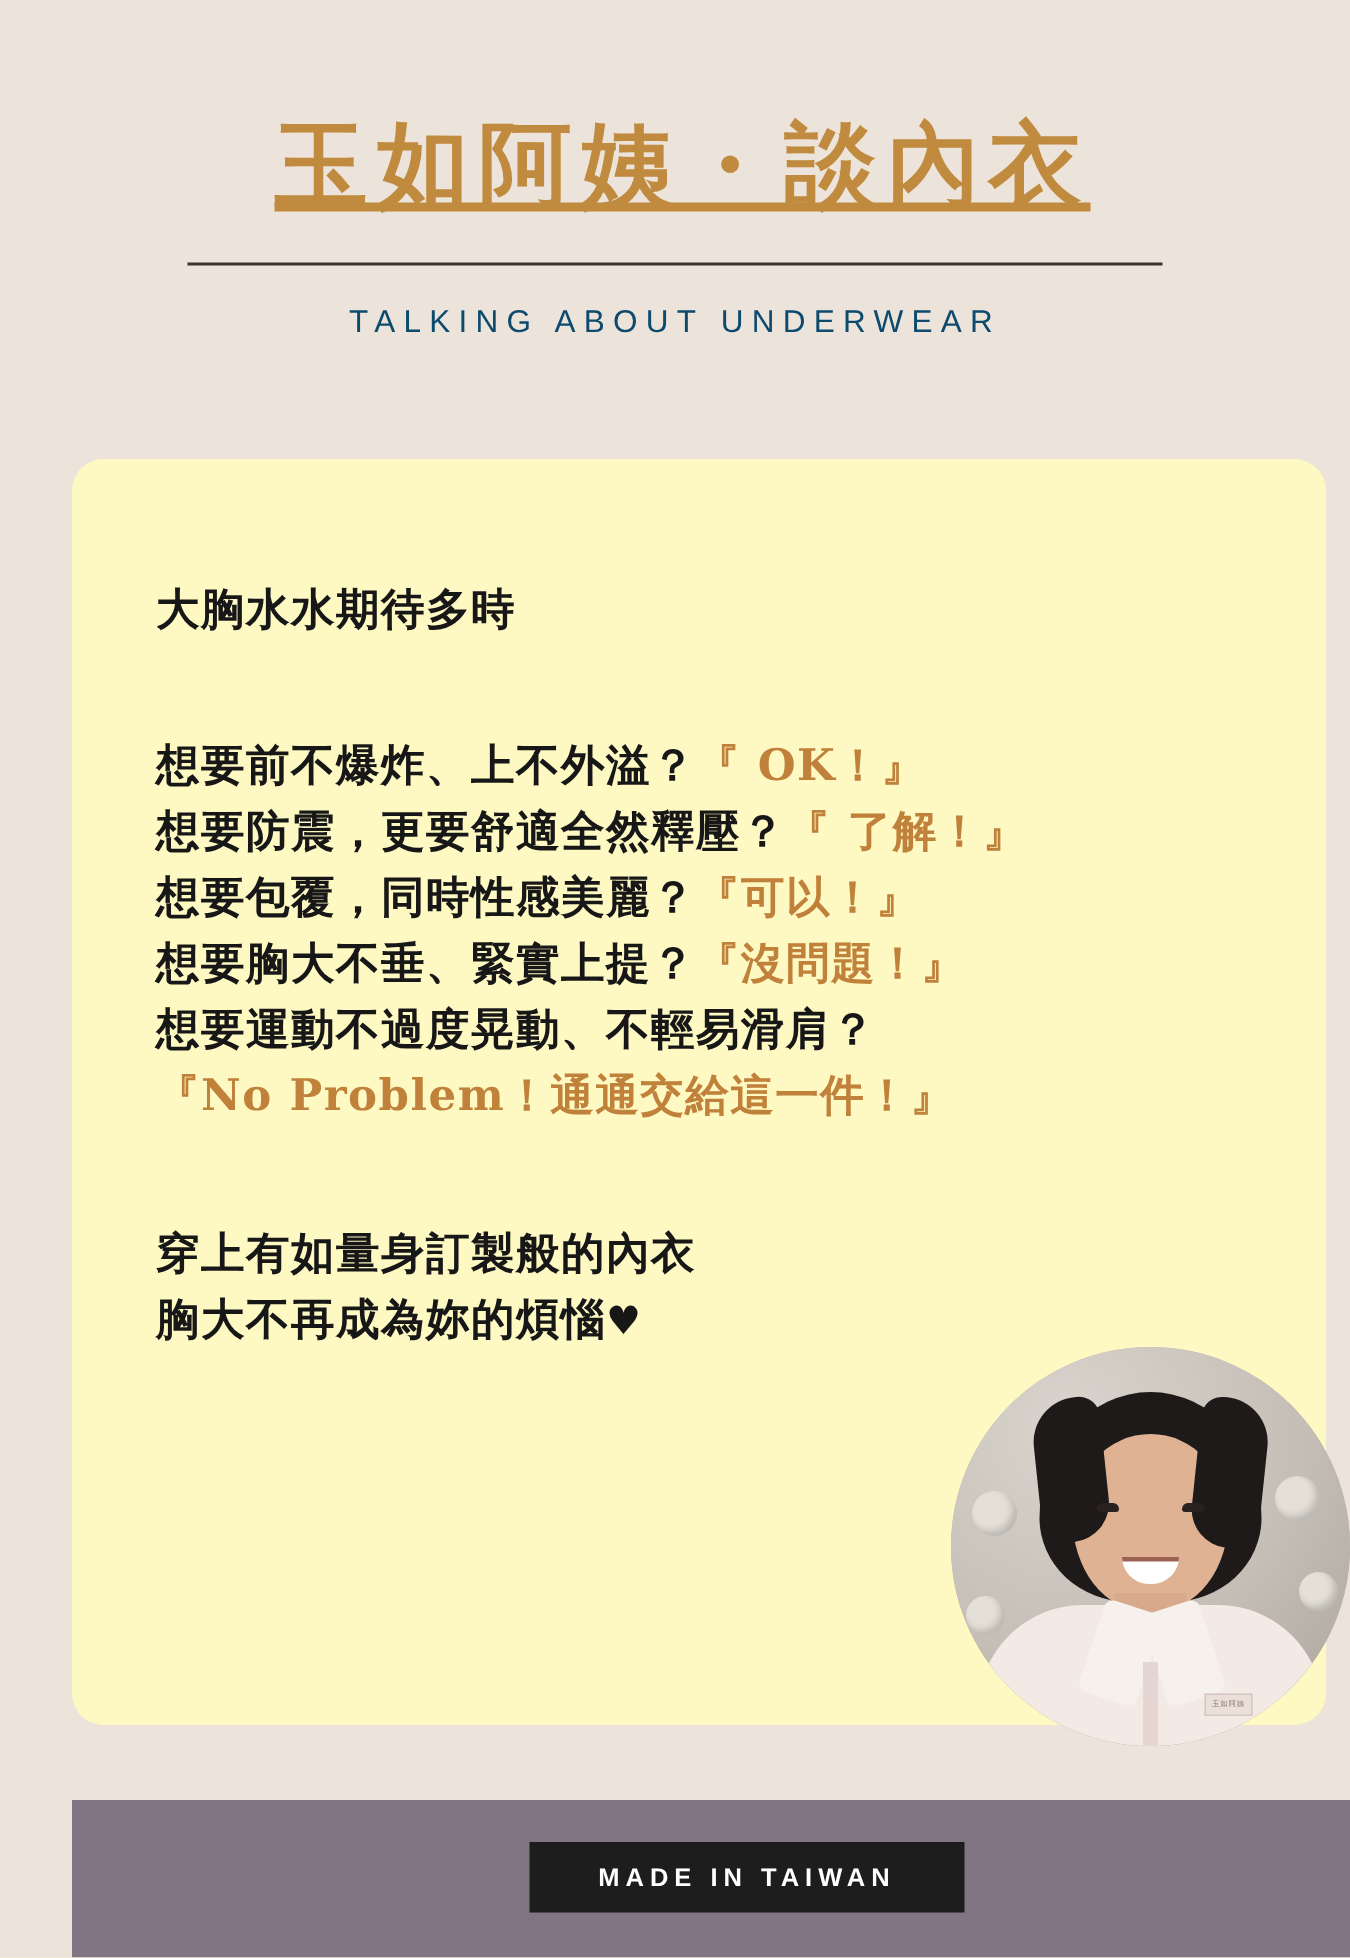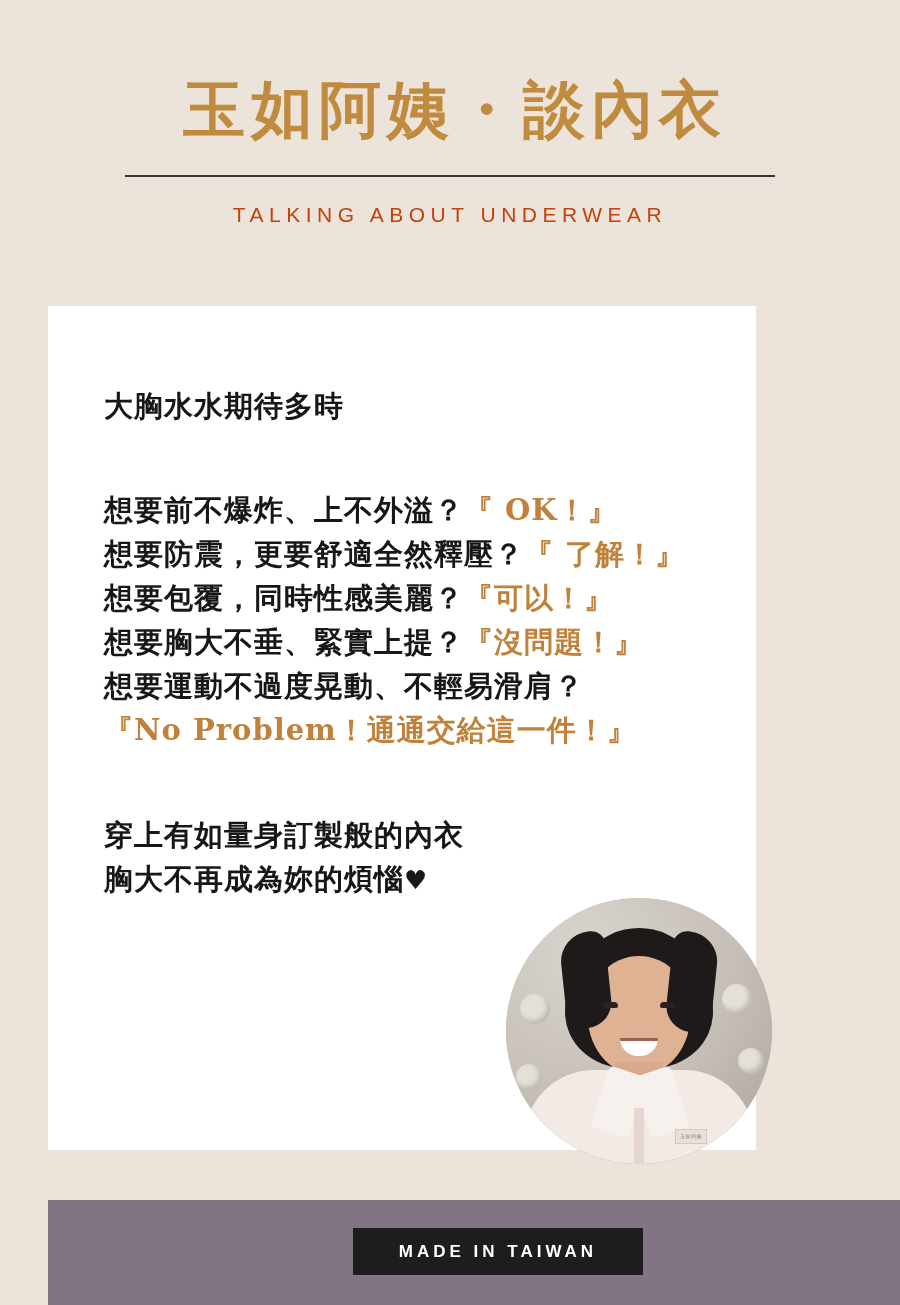--- a/index.html
+++ b/index.html
@@ -30,44 +30,46 @@
   }
   .brand-title {
     font-family: "DejaVu Serif", "Liberation Serif", serif;
     font-weight: bold;
     font-size: 62px;
     letter-spacing: 6px;
     color: #c08b3e;
     line-height: 1.15;
     margin: 0;
     padding-left: 10px;
+    text-decoration: underline;
   }
   .rule {
     width: 650px;
     height: 2px;
     background: #3a332e;
     margin: 30px auto 0 auto;
   }
   .subtitle {
     font-family: "Liberation Sans", sans-serif;
     font-size: 21px;
     letter-spacing: 5.5px;
-    color: #c2410c;
+    color: #0c4a6e;
     margin-top: 26px;
     font-weight: 500;
   }
 
   
   .card {
     position: absolute;
     left: 48px;
     top: 306px;
-    width: 708px;
+    width: 836px;
     height: 844px;
-    background: #ffffff;
+    background: #fef9c3;
+    border-radius: 21px;
   }
 
   .card-body {
     padding: 78px 0 0 56px;
     position: relative;
     z-index: 2;
   }
 
   .para {
     font-family: "DejaVu Serif", "Liberation Serif", serif;

